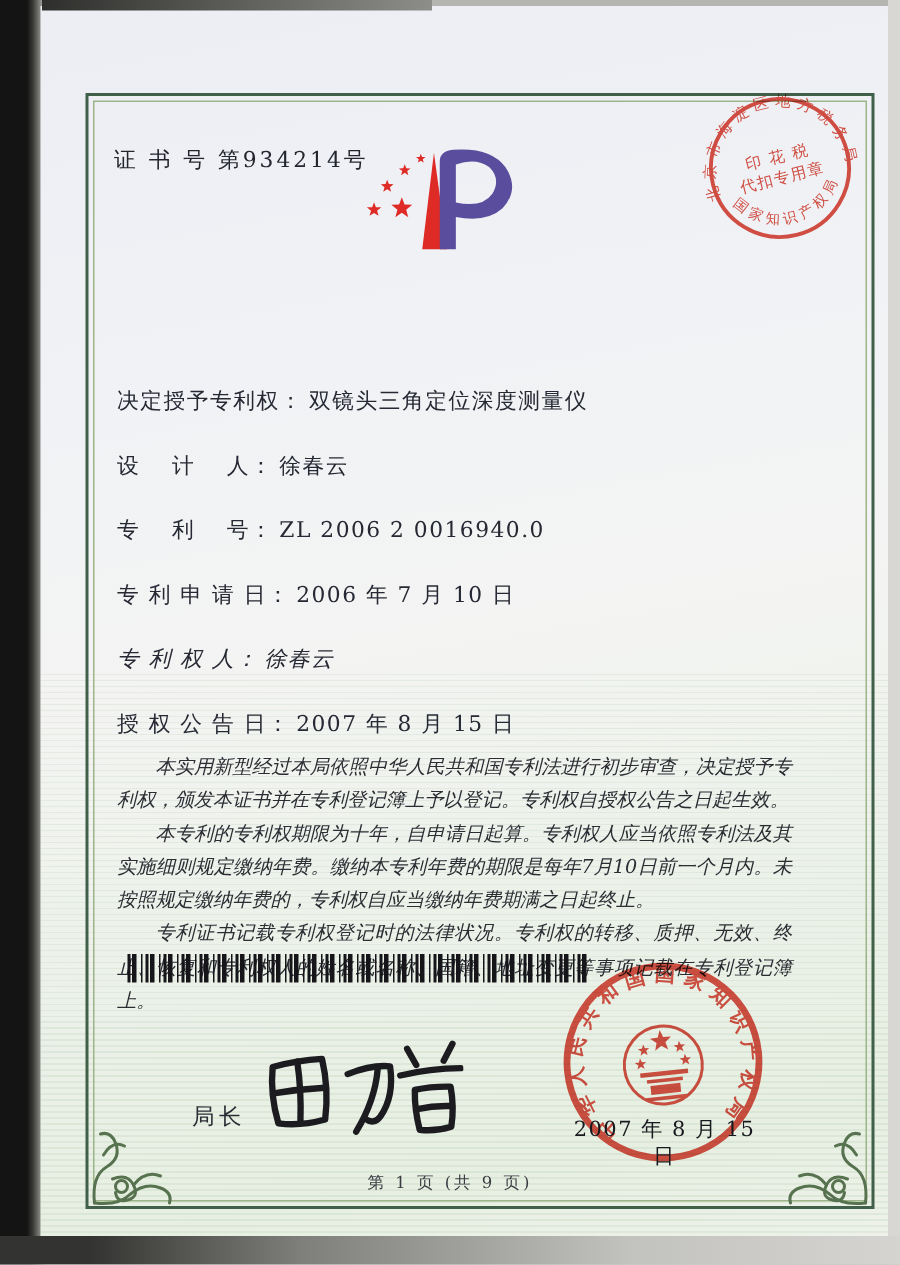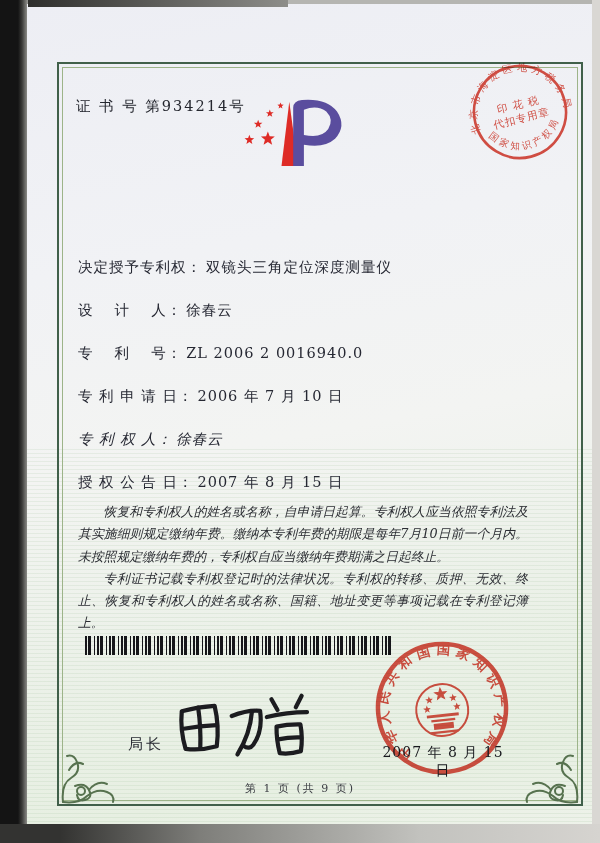--- a/index.html
+++ b/index.html
@@ -155,21 +155,22 @@
     </div>
     <div class="field-row" style="top:172px;font-style:italic;">
       <span class="field-label">专 利 权 人：</span><span class="field-value">徐春云</span>
     </div>
     <div class="field-row" style="top:215px;">
       <span class="field-label">授 权 公 告 日：</span><span class="field-value">2007 年 8 月 15 日</span>
     </div>
   </div>
 
   <div class="body-text">
-    <p>恢复和专利权人的姓名或名称，自申请日起算。专利权人应当依照专利法及其实施细则规定缴纳年费。缴纳本专利年费的期限是每年7月10日前一个月内。未按照规定缴纳年费的，专利权自应当缴纳年费期满之日起终止。</p>
+    <p>本实用新型经过本局依照中华人民共和国专利法进行初步审查，决定授予专利权，颁发本证书并在专利登记簿上予以登记。专利权自授权公告之日起生效。</p>
+    <p>本专利的专利权期限为十年，自申请日起算。专利权人应当依照专利法及其实施细则规定缴纳年费。缴纳本专利年费的期限是每年7月10日前一个月内。未按照规定缴纳年费的，专利权自应当缴纳年费期满之日起终止。</p>
     <p>专利证书记载专利权登记时的法律状况。专利权的转移、质押、无效、终止、恢复和专利权人的姓名或名称、国籍、地址变更等事项记载在专利登记簿上。</p>
   </div>
 
   <div class="barcode" id="barcode">
       <i style="width:2px"></i>
       <s style="width:1px"></s>
       <i style="width:3px"></i>
       <s style="width:3px"></s>
       <i style="width:1px"></i>
       <s style="width:2px"></s>

